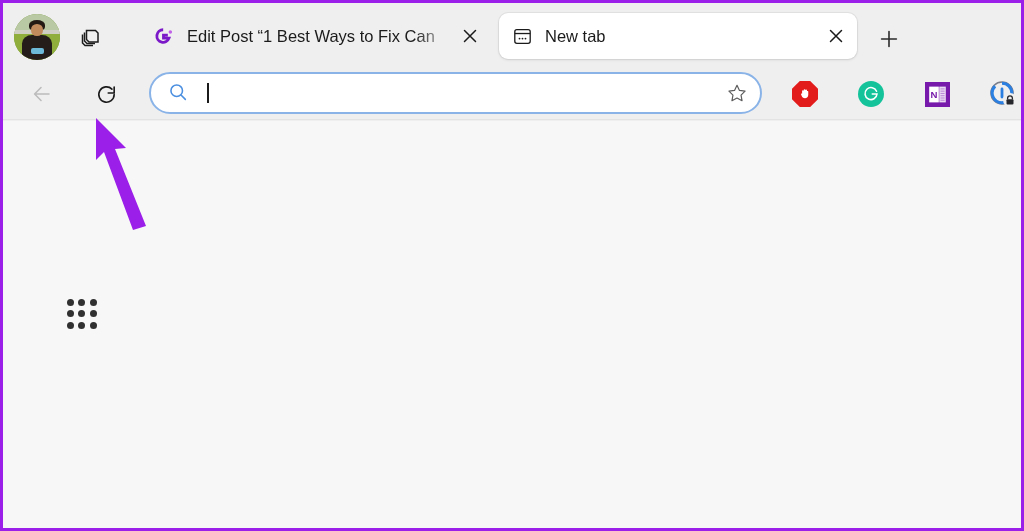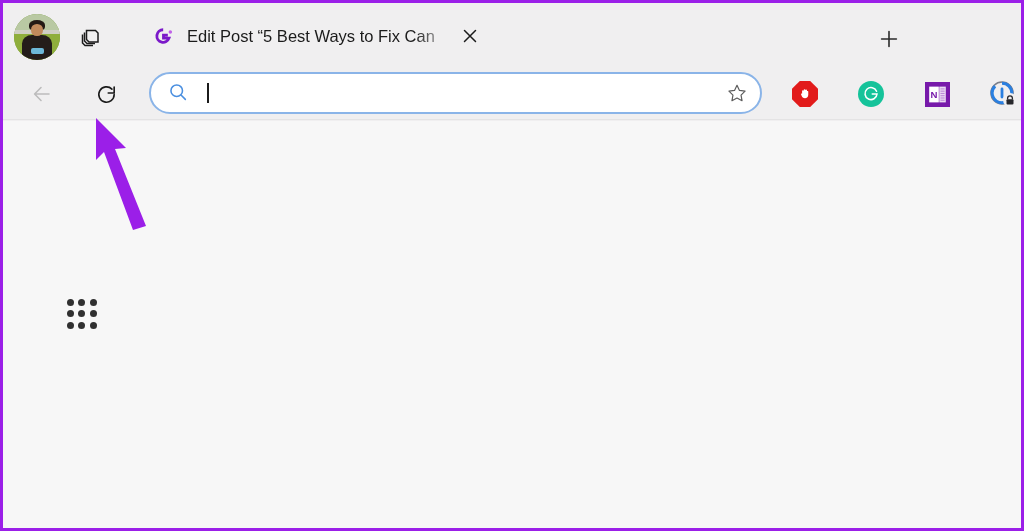--- a/index.html
+++ b/index.html
@@ -218,28 +218,45 @@
       </svg>
     </div>
 
     <div class="tab" id="tab-0">
       <span class="tab-favicon">
         <svg width="20" height="20" viewBox="0 0 24 24">
           <path d="M11 4.5a7.5 7.5 0 1 0 7 10h-6.6v-3.6h5.2" fill="none" stroke="#7b19c9" stroke-width="3.4" stroke-linecap="butt"></path>
           <circle cx="19.6" cy="7.2" r="2.1" fill="#c061e8"></circle>
         </svg>
       </span>
-      <span class="tab-title">Edit Post “5 Best Ways to Fix Can</span>
+      <span class="tab-title">Edit Post “1 Best Ways to Fix Can</span>
       <span class="tab-close">
         <svg width="16" height="16" viewBox="0 0 16 16" stroke="#1b1b1b" stroke-width="1.5" stroke-linecap="round">
           <path d="M2.5 2.5 L13.5 13.5 M13.5 2.5 L2.5 13.5"></path>
         </svg>
       </span>
     </div>
 
+    <div class="tab" id="tab-1">
+      <span class="tab-favicon">
+        <svg width="21" height="21" viewBox="0 0 24 24" fill="none" stroke="#1b1b1b" stroke-width="1.5">
+          <rect x="3.2" y="4.2" width="17.6" height="15.6" rx="2.4"></rect>
+          <path d="M3.2 8.6 H20.8"></path>
+          <circle cx="8.6" cy="14.4" r="1.05" fill="#1b1b1b" stroke="none"></circle>
+          <circle cx="12" cy="14.4" r="1.05" fill="#1b1b1b" stroke="none"></circle>
+          <circle cx="15.4" cy="14.4" r="1.05" fill="#1b1b1b" stroke="none"></circle>
+        </svg>
+      </span>
+      <span class="tab-title">New tab</span>
+      <span class="tab-close">
+        <svg width="16" height="16" viewBox="0 0 16 16" stroke="#1b1b1b" stroke-width="1.5" stroke-linecap="round">
+          <path d="M2.5 2.5 L13.5 13.5 M13.5 2.5 L2.5 13.5"></path>
+        </svg>
+      </span>
+    </div>
 
     <div id="new-tab-button">
       <svg width="20" height="20" viewBox="0 0 20 20" stroke="#2b2b2b" stroke-width="1.6" stroke-linecap="round">
         <path d="M10 2.6 V17.4 M2.6 10 H17.4"></path>
       </svg>
     </div>
   </div>
 
   <div id="nav-toolbar">
 

